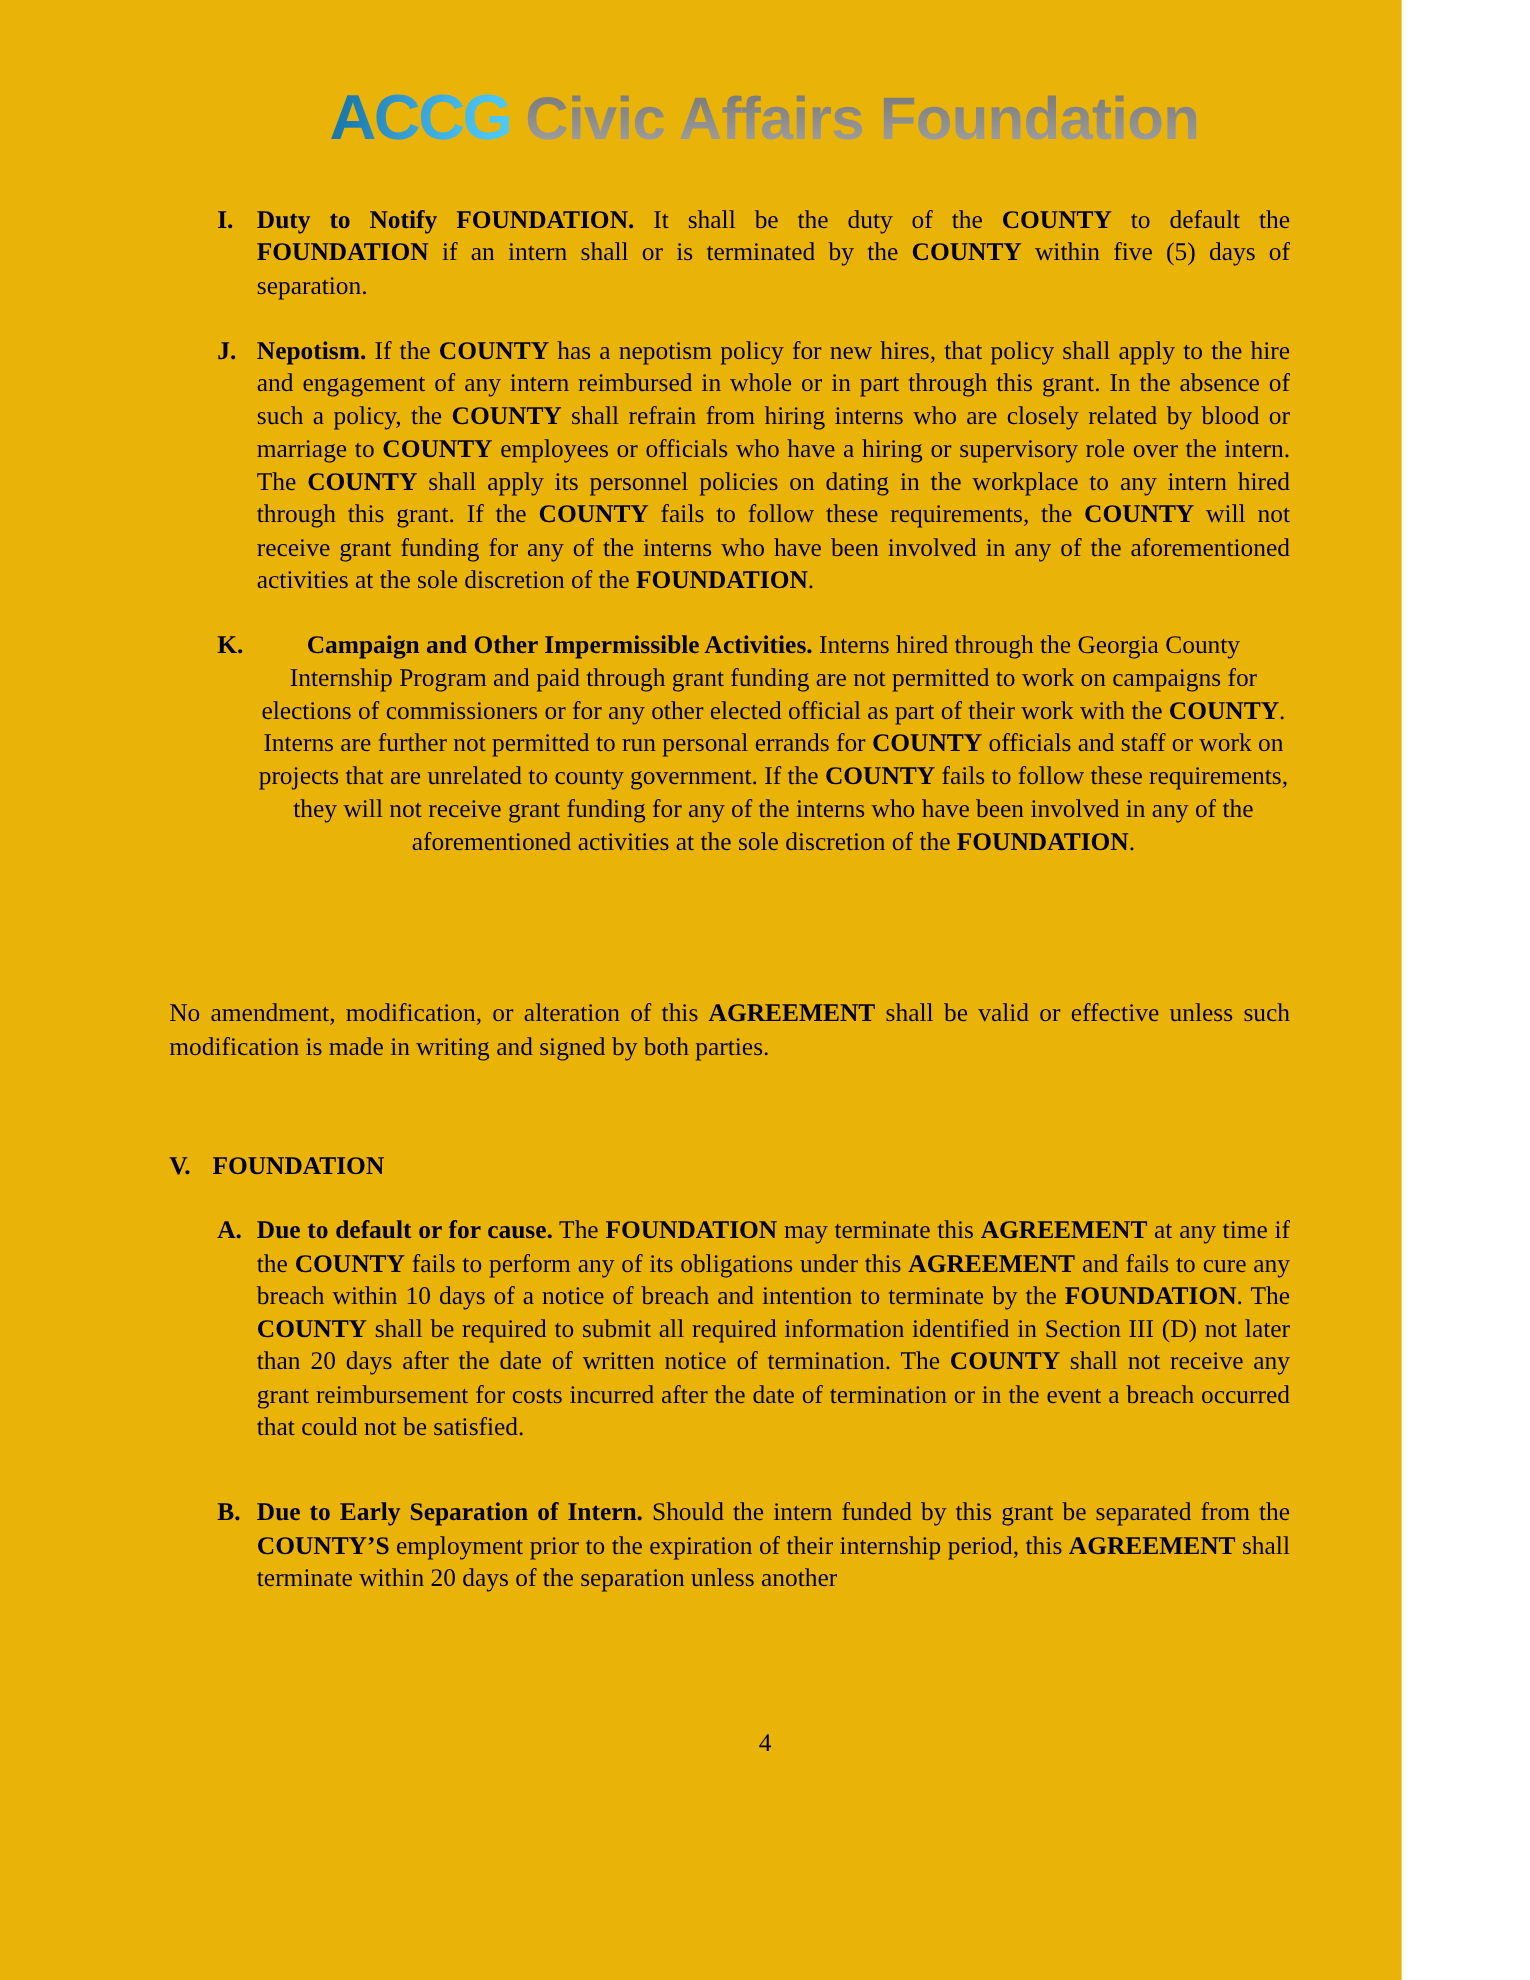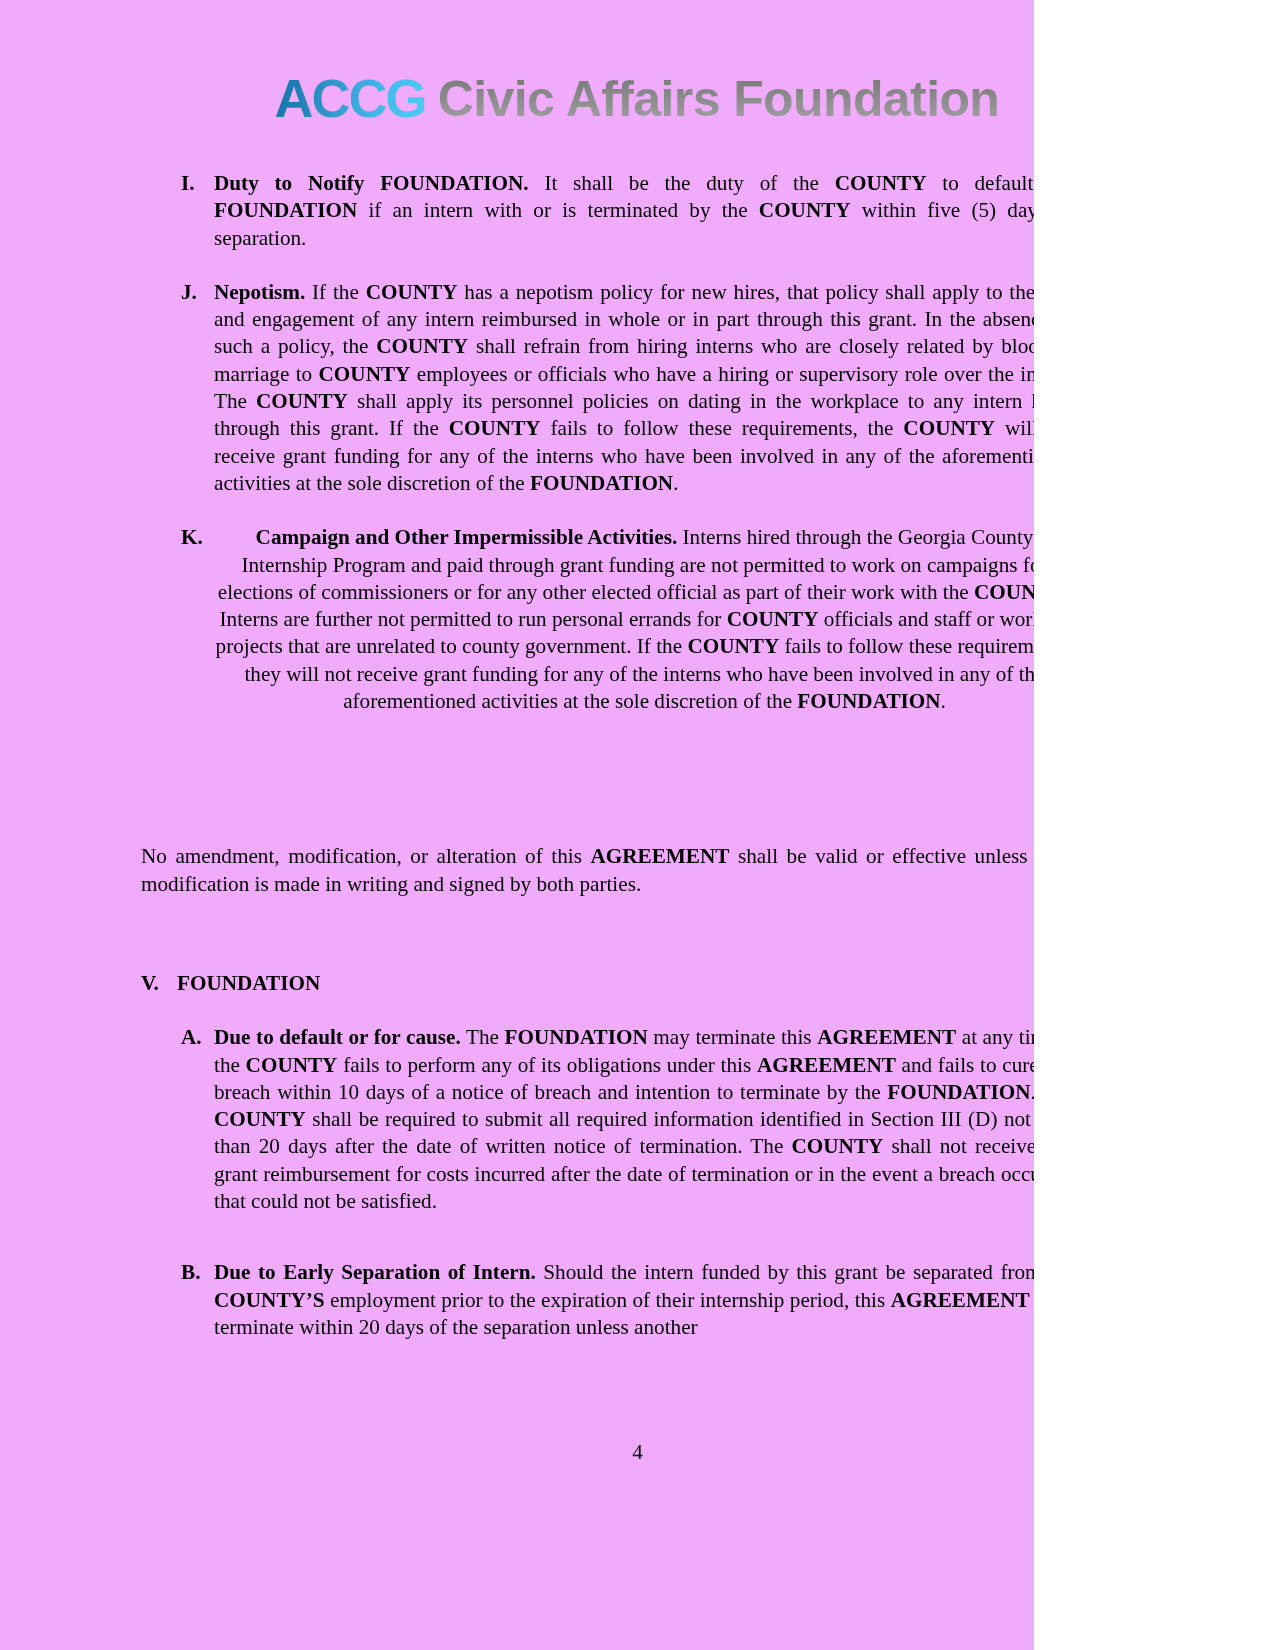--- a/index.html
+++ b/index.html
@@ -2,23 +2,23 @@
 <html><head>
 <meta charset="utf-8">
 <style>
   html, body {
     margin: 0;
     padding: 0;
     background: #ffffff;
   }
   .page {
     position: relative;
-    width: 1034px;
+    width: 1168px;
     height: 1650px;
-    background: #f0abfc;
+    background: #eab308;
     font-family: "Liberation Serif", "DejaVu Serif", serif;
     color: #000000;
     overflow: hidden;
     box-sizing: border-box;
   }
 
   
   .header {
     position: absolute;
     top: 72px;
@@ -114,21 +114,20 @@
     display: flex;
     align-items: flex-start;
   }
   .section-head .num {
     flex: 0 0 auto;
     width: 36px;
   }
   .plain-para {
     text-align: justify;
     text-justify: inter-word;
-    margin-top: 12px;
   }
   .plain-line {
     text-align: left;
   }
 
   .page-number {
     position: absolute;
     left: 0;
     top: 1440px;
     width: 1275px;
@@ -145,21 +144,21 @@
   <div class="header">
     <div class="logo-wrap">
       <span class="logo-accg">ACCG</span><span class="logo-name">Civic Affairs Foundation</span>
     </div>
   </div>
 
   <div class="body">
 
     <div class="item">
       <div class="item-marker">I.</div>
-      <div class="item-body"><span class="lead">Duty to Notify FOUNDATION.</span><span> It shall be the duty of the </span><b>COUNTY</b><span> to default the </span><b>FOUNDATION</b><span> if an intern with or is terminated by the </span><b>COUNTY</b><span> within five (5) days of separation.</span></div>
+      <div class="item-body"><span class="lead">Duty to Notify FOUNDATION.</span><span> It shall be the duty of the </span><b>COUNTY</b><span> to default the </span><b>FOUNDATION</b><span> if an intern shall or is terminated by the </span><b>COUNTY</b><span> within five (5) days of separation.</span></div>
     </div>
 
     <div class="gap-sm"></div>
 
     <div class="item">
       <div class="item-marker">J.</div>
       <div class="item-body"><span class="lead">Nepotism.</span><span>  If the </span><b>COUNTY</b><span> has a nepotism policy for new hires, that policy shall apply to the hire and engagement of any intern reimbursed in whole or in part through this grant. In the absence of such a policy, the </span><b>COUNTY</b><span> shall refrain from hiring interns who are closely related by blood or marriage to </span><b>COUNTY</b><span> employees or officials who have a hiring or supervisory role over the intern. The </span><b>COUNTY</b><span> shall apply its personnel policies on dating in the workplace to any intern hired through this grant. If the </span><b>COUNTY</b><span> fails to follow these requirements, the </span><b>COUNTY</b><span> will not receive grant funding for any of the interns who have been involved in any of the aforementioned activities at the sole discretion of the </span><b>FOUNDATION</b><span>.</span></div>
     </div>
 
     <div class="gap-sm"></div>

